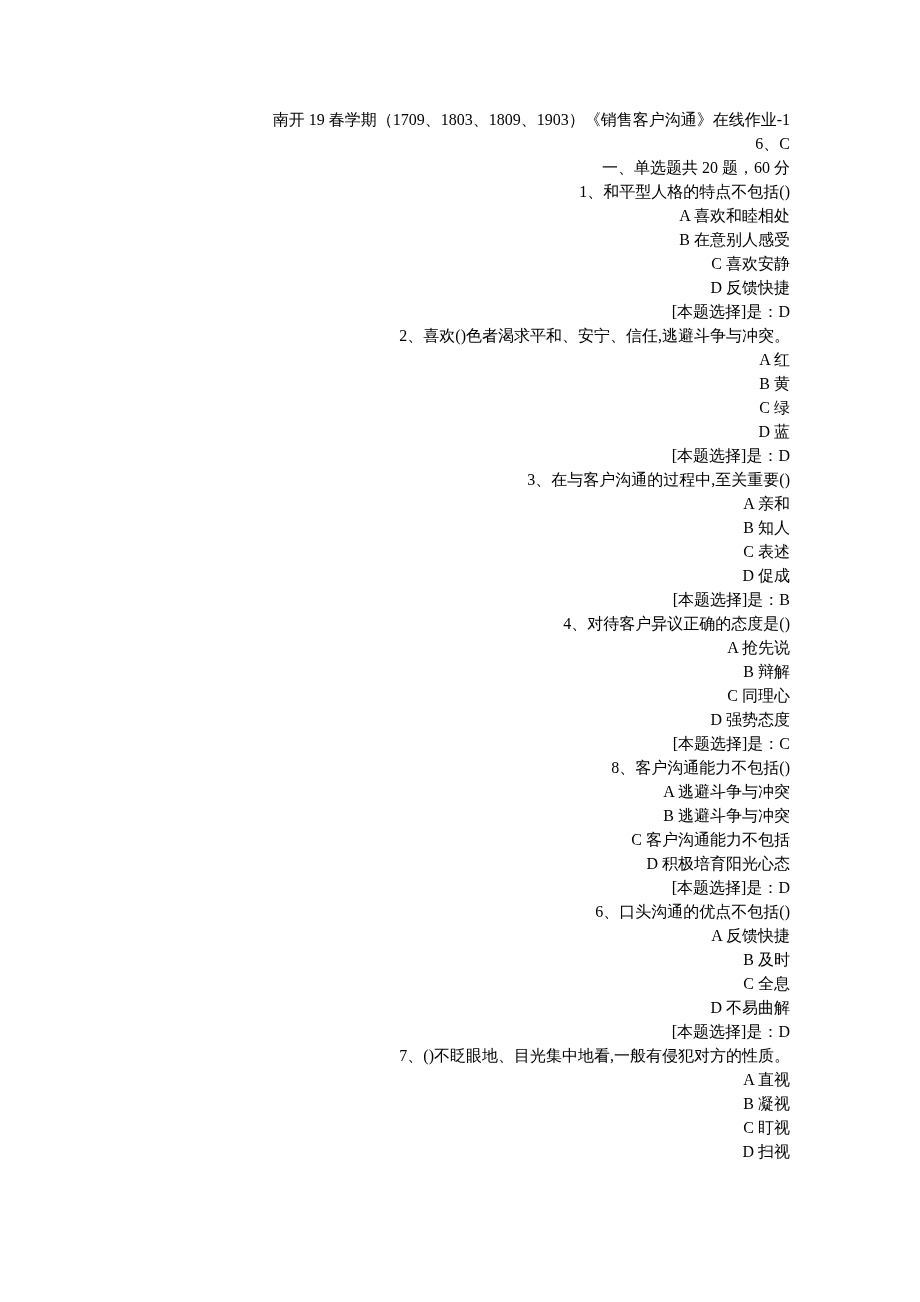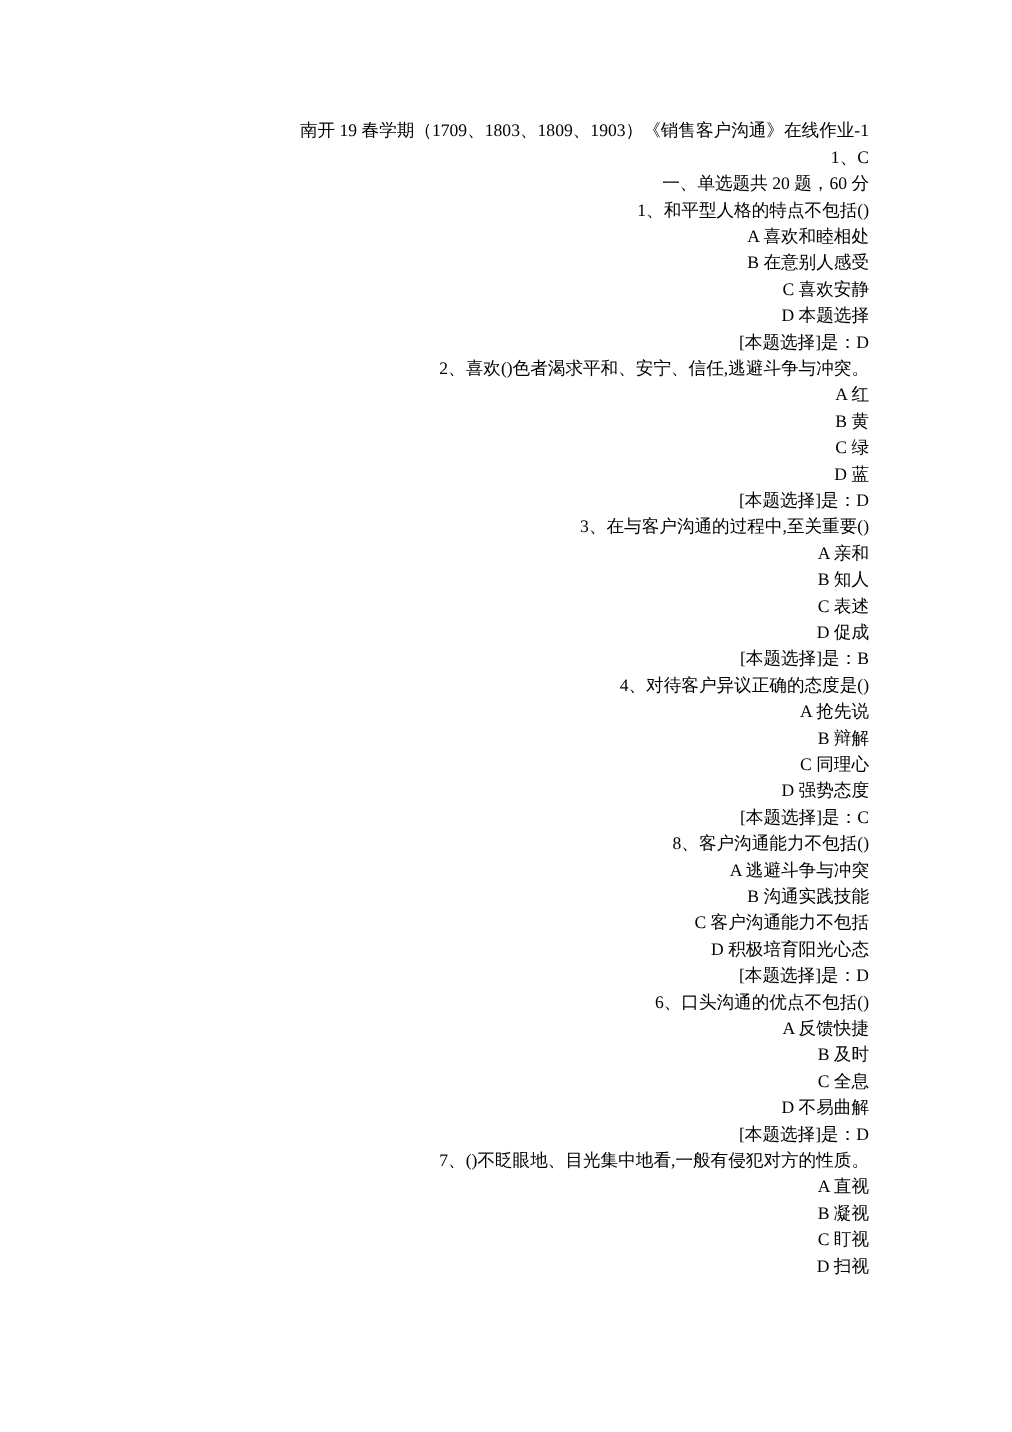--- a/index.html
+++ b/index.html
@@ -16,28 +16,28 @@
     .line {
       display: block;
       white-space: pre;
     }
     .indent1 { padding-left: 32px; }
   </style>
 </head>
 <body>
 
 <div class="line">南开 19 春学期（1709、1803、1809、1903）《销售客户沟通》在线作业-1</div>
-<div class="line indent1">1、C</div>
+<div class="line indent1">6、C</div>
 <div class="line">一、单选题共 20 题，60 分</div>
 
 <div class="line">1、和平型人格的特点不包括()</div>
 <div class="line">A 喜欢和睦相处</div>
 <div class="line">B 在意别人感受</div>
 <div class="line">C 喜欢安静</div>
-<div class="line">D 本题选择</div>
+<div class="line">D 反馈快捷</div>
 <div class="line">[本题选择]是：D</div>
 
 <div class="line">2、喜欢()色者渴求平和、安宁、信任,逃避斗争与冲突。</div>
 <div class="line">A 红</div>
 <div class="line">B 黄</div>
 <div class="line">C 绿</div>
 <div class="line">D 蓝</div>
 <div class="line">[本题选择]是：D</div>
 
 <div class="line">3、在与客户沟通的过程中,至关重要()</div>
@@ -49,21 +49,21 @@
 
 <div class="line">4、对待客户异议正确的态度是()</div>
 <div class="line">A 抢先说</div>
 <div class="line">B 辩解</div>
 <div class="line">C 同理心</div>
 <div class="line">D 强势态度</div>
 <div class="line">[本题选择]是：C</div>
 
 <div class="line">8、客户沟通能力不包括()</div>
 <div class="line">A 逃避斗争与冲突</div>
-<div class="line">B 沟通实践技能</div>
+<div class="line">B 逃避斗争与冲突</div>
 <div class="line">C 客户沟通能力不包括</div>
 <div class="line">D 积极培育阳光心态</div>
 <div class="line">[本题选择]是：D</div>
 
 <div class="line">6、口头沟通的优点不包括()</div>
 <div class="line">A 反馈快捷</div>
 <div class="line">B 及时</div>
 <div class="line">C 全息</div>
 <div class="line">D 不易曲解</div>
 <div class="line">[本题选择]是：D</div>

